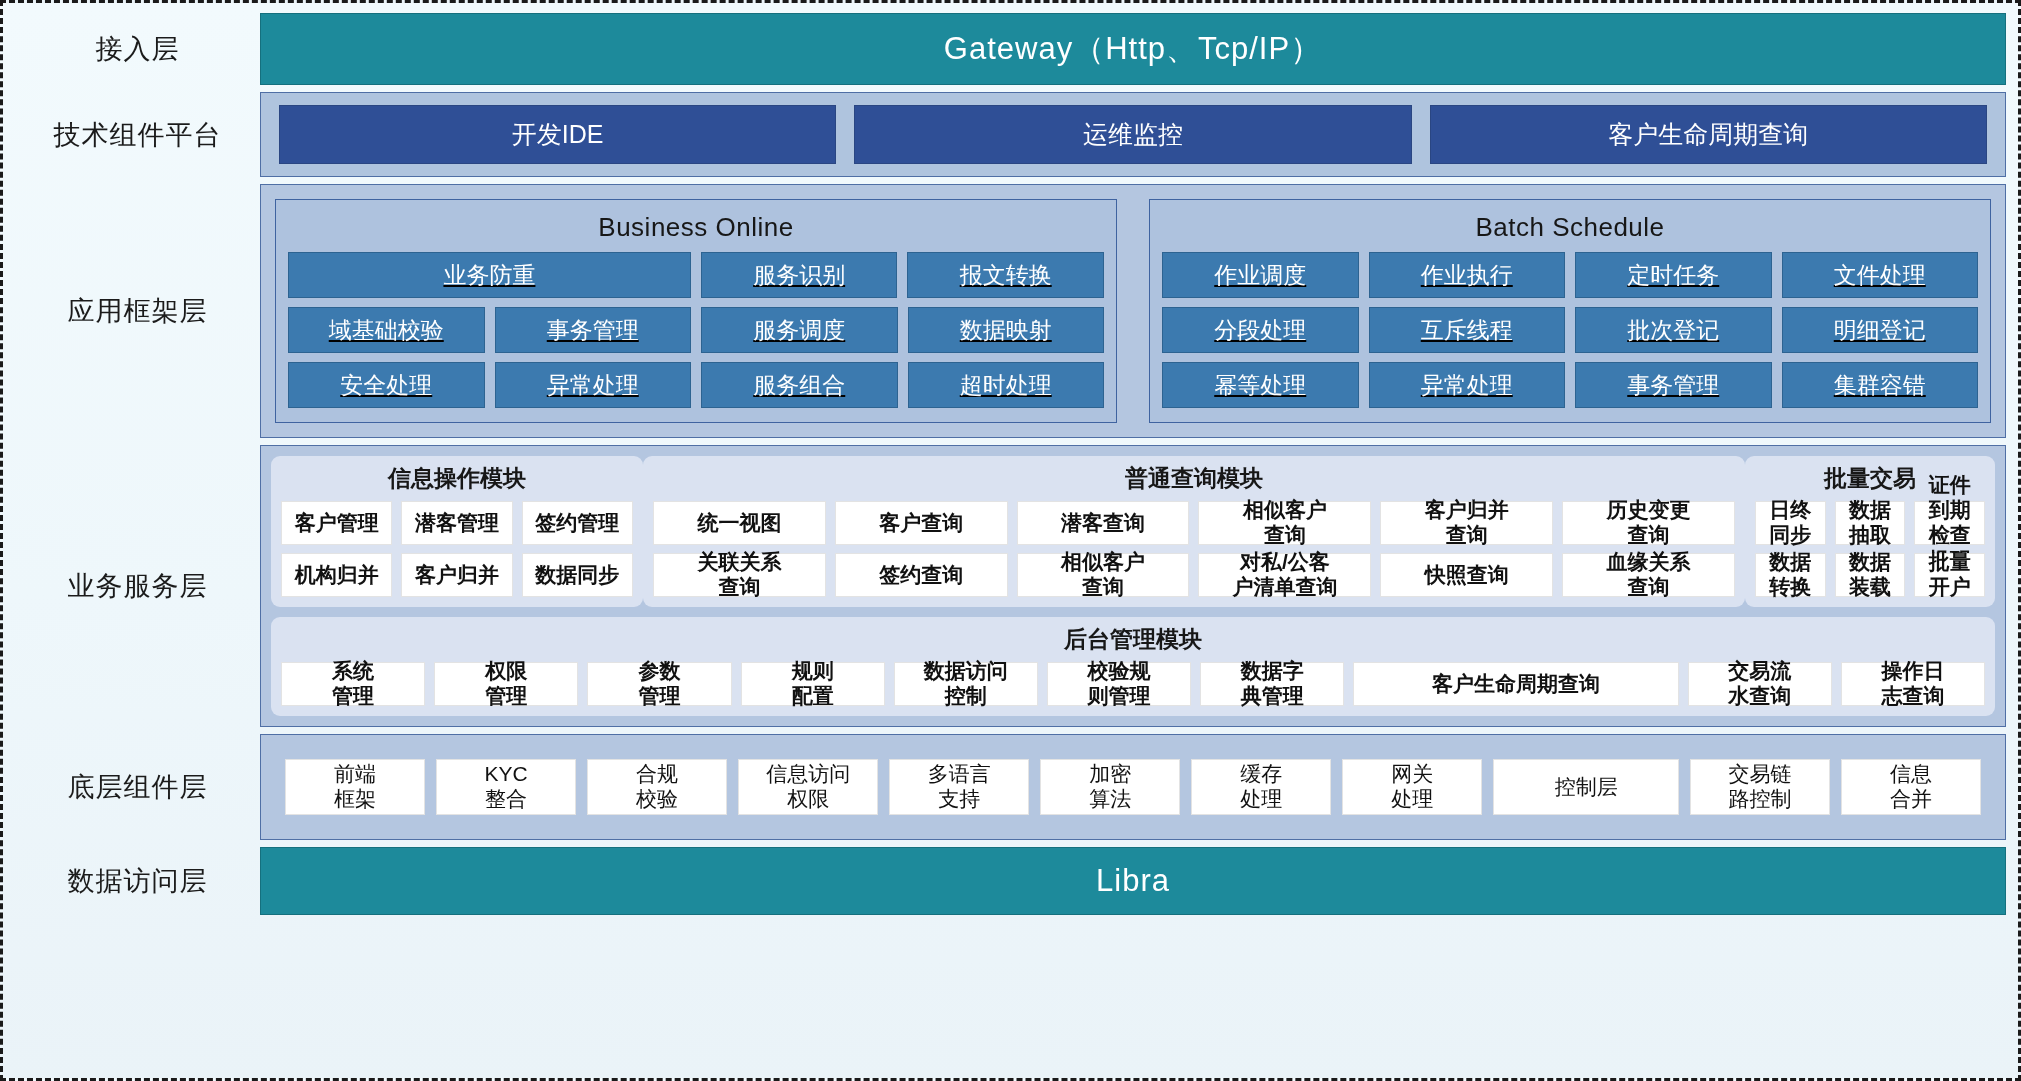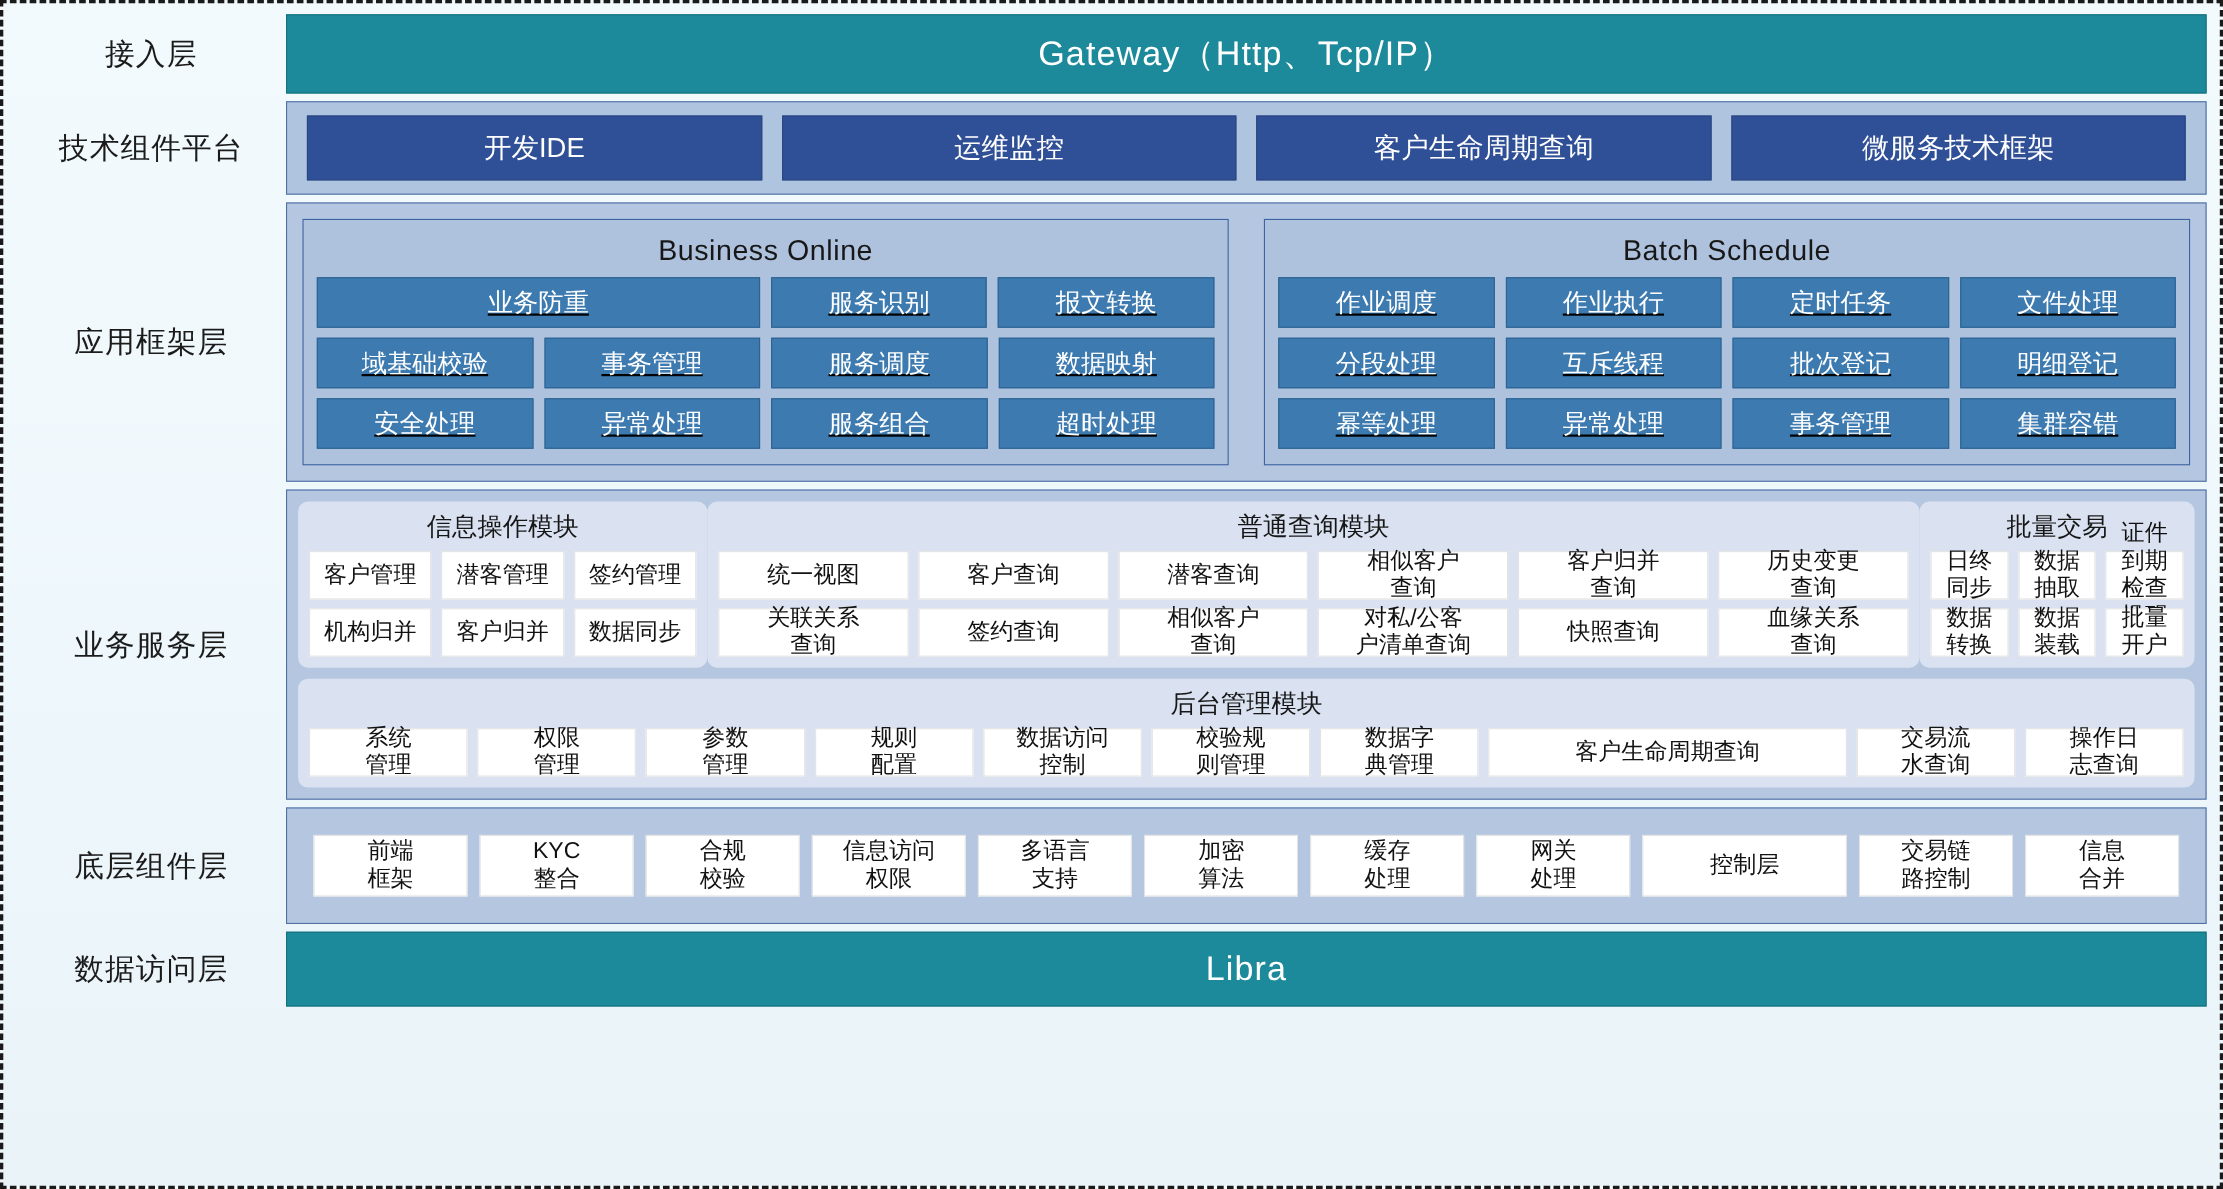--- a/index.html
+++ b/index.html
@@ -68,21 +68,21 @@
     height:44px;flex:1;text-align:center;
   }
   .chip.w2{flex:2.06;}
 
   
   .svcband{
     flex:1;background:#b4c6e0;border:1px solid #4f6fa5;
     display:flex;flex-direction:column;gap:10px;
     padding:10px;box-sizing:border-box;
   }
-  .svcrow{display:flex;}
+  .svcrow{display:flex;font-weight:bold;}
   .mod{
     background:#dae2f1;border-radius:9px;
     padding:4px 10px 10px 10px;box-sizing:border-box;
     display:flex;flex-direction:column;
   }
   .mod-title{
     text-align:center;font-size:23px;color:#171717;padding:3px 0 7px 0;
   }
   .cellgrid{display:flex;flex-direction:column;gap:8px;}
   .cellrow{display:flex;gap:9px;}
@@ -123,21 +123,20 @@
   </div>
   <div class="spacer"></div>
 
   <div class="row" style="flex:0 0 66px;">
     <div class="rowlabel">技术组件平台</div>
     <div class="rowbody">
       <div class="techband">
         <div class="techbtn">开发IDE</div>
         <div class="techbtn">运维监控</div>
         <div class="techbtn">客户生命周期查询</div>
-        <div class="techbtn">微服务技术框架</div>
       </div>
     </div>
   </div>
   <div class="spacer"></div>
 
   <div class="row" style="flex:0 0 218px;">
     <div class="rowlabel">应用框架层</div>
     <div class="rowbody">
       <div class="appband">
 

